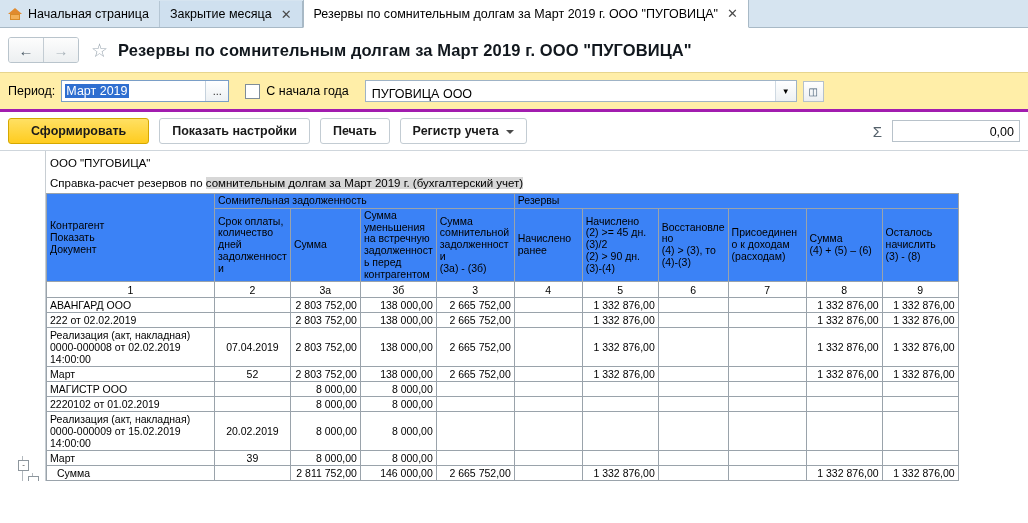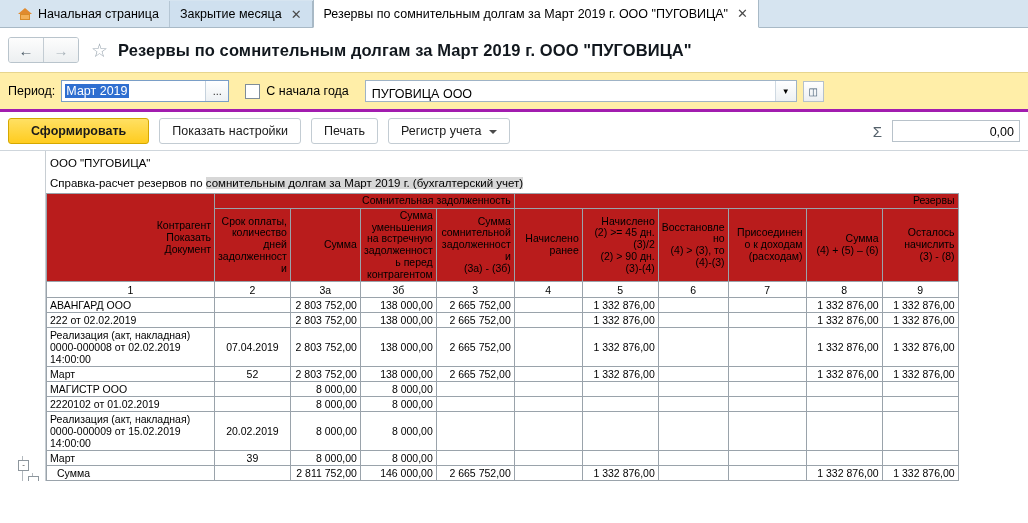--- a/index.html
+++ b/index.html
@@ -33,21 +33,21 @@
     padding: 0 10px;
     font-size: 12.5px;
     background: #cfe0ef;
     border-right: 1px solid #a8b9c6;
     white-space: nowrap;
     cursor: default;
   }
   .tab.home {
     background: #d6e4f0;
     border-right: 1px solid #b5c6d4;
-    padding-left: 18px;
+    padding-left: 8px;
   }
   .tab.active {
     background: #ffffff;
     border-top: 1px solid #a8b9c6;
     border-left: 1px solid #a8b9c6;
     border-right: 1px solid #a8b9c6;
     border-bottom: 1px solid #ffffff;
     height: 27px;
     margin-bottom: -1px;
   }
@@ -237,20 +237,21 @@
   .btn {
     background: #ffffff;
     border: 1px solid #c3ccd3;
     border-radius: 3px;
     font-size: 12.5px;
     height: 26px;
     padding: 4px 12px;
     margin-left: 10px;
     cursor: pointer;
     color: #1a1a1a;
+    font-weight: bold;
   }
   .btn.caret::after {
     content: "";
     display: inline-block;
     margin-left: 7px;
     border-left: 4px solid transparent;
     border-right: 4px solid transparent;
     border-top: 4px solid #4a4a4a;
     vertical-align: middle;
   }
@@ -304,24 +305,24 @@
     table-layout: fixed;
   }
   table.grid td, table.grid th {
     border: 1px solid #9aa3ab;
     padding: 1px 3px;
     vertical-align: middle;
     font-weight: normal;
     overflow: hidden;
   }
   .hdr {
-    text-align: right;
+    text-align: left;
     font-size: 10.5px;
     line-height: 1.12;
-    background: #b91c1c;
+    background: #3b82f6;
   }
   .numrow td {
     text-align: center;
     font-size: 10.5px;
     height: 13px;
     padding: 0 3px;
   }
   .r-num { text-align: right; }
   .r-center { text-align: center; }
   .grp-name { font-weight: bold; }

